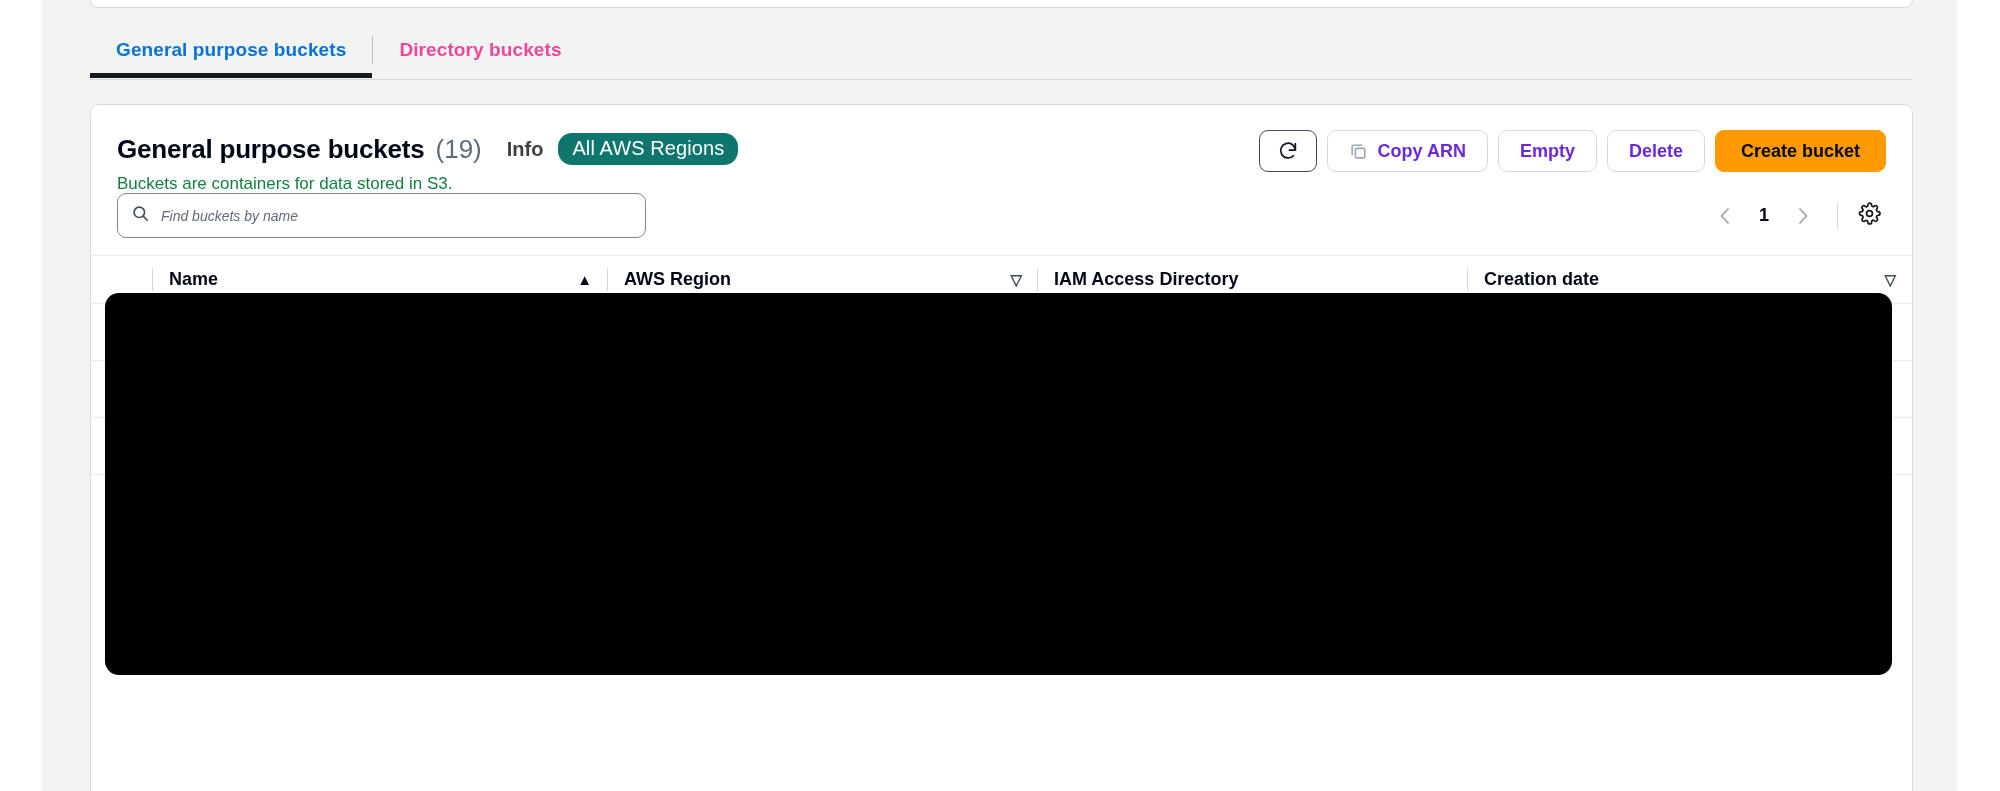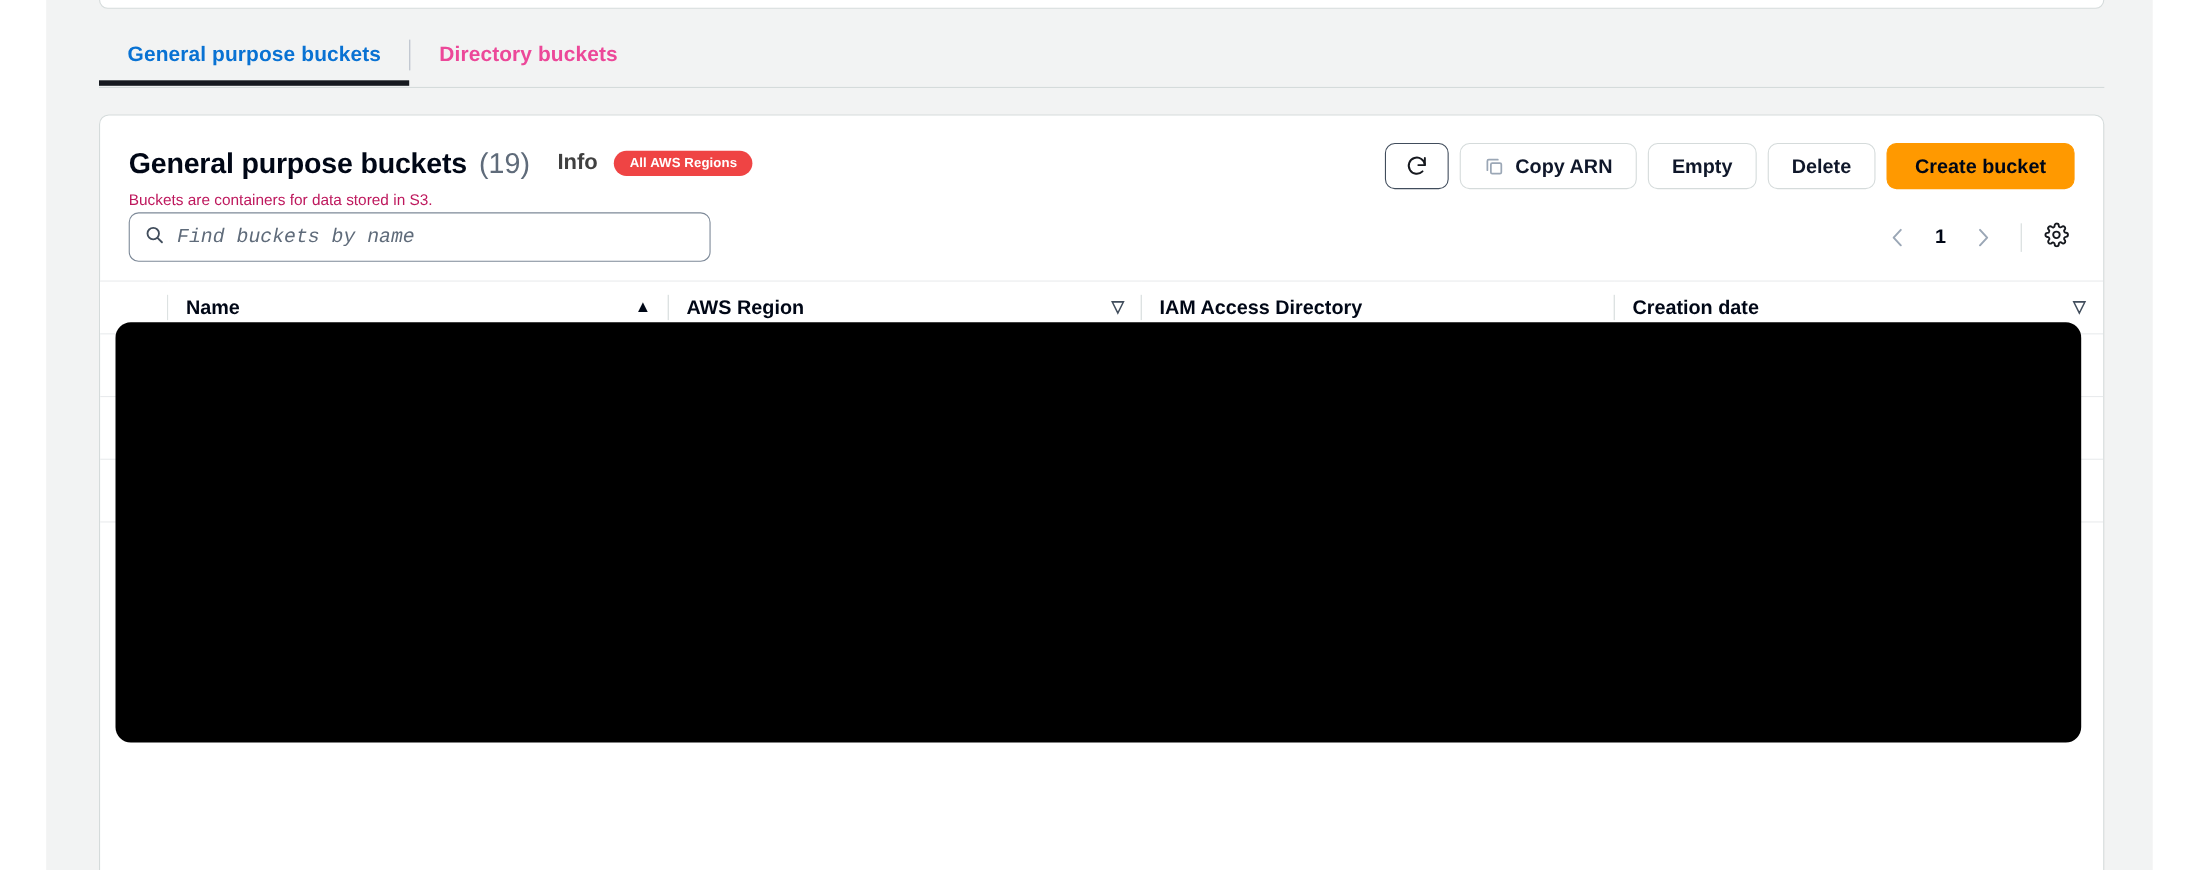--- a/index.html
+++ b/index.html
@@ -77,29 +77,29 @@
   .title {
     font-size: 26px; font-weight: bold; color: #000716;
     letter-spacing: -.2px;
   }
   .title-count { font-size: 26px; color: #5f6b7a; font-weight: normal; }
   .info-link {
     font-size: 20px; color: #404040; font-weight: bold;
     text-decoration: none; cursor: pointer; margin-left: 2px; padding-left: 12px;
   }
   .badge {
-    background: #ef4444; color: #ffffff;
+    background: #0f766e; color: #ffffff;
     border-radius: 14px; padding: 4px 14px 5px 14px;
-    font-size: 12px; font-weight: bold;
+    font-size: 20px; font-weight: normal;
     letter-spacing: .1px;
     margin-left: 4px;
   }
   .subtitle {
     margin-top: 9px;
-    font-size: 14px; color: #be185d;
+    font-size: 17px; color: #15803d;
   }
 
   
   .actions {
     position: absolute; right: 26px; top: 25px;
     display: flex; align-items: center; gap: 10px;
   }
   .btn {
     height: 42px;
     border: 1px solid #7d8998;
@@ -107,21 +107,21 @@
     background: #ffffff;
     color: #414d5c;
     font-size: 18px; font-weight: bold;
     font-family: "Liberation Sans", sans-serif;
     padding: 0 21px;
     display: flex; align-items: center; gap: 10px;
     cursor: pointer;
     white-space: nowrap;
   }
   .btn.icon-only { padding: 0; width: 58px; justify-content: center; border-color: #414d5c; }
-  .btn.disabled { color: #0f172a; border-color: #d5dbdb; cursor: default; text-align: center; }
+  .btn.disabled { color: #6d28d9; border-color: #d5dbdb; cursor: default; text-align: center; }
   .btn.primary {
     background: #ff9900; border-color: #ff9900; color: #000716;
     padding: 0 25px;
   }
   .btn svg { display: block; }
 
   
   .filter-row {
     position: relative;
     padding: 0 26px;
@@ -132,24 +132,24 @@
     width: 529px; height: 45px;
     border: 1px solid #7d8998;
     border-radius: 9px;
     background: #ffffff;
     display: flex; align-items: center;
     padding: 0 13px;
     gap: 11px;
   }
   .search-box input {
     border: none; outline: none;
-    font-size: 18px;
+    font-size: 14px;
     font-style: italic;
     color: #5f6b7a;
-    font-family: Liberation Mono, monospace;
+    font-family: Liberation Sans, sans-serif;
     background: transparent;
     width: 100%;
   }
   .search-box input::placeholder { color: #5f6b7a; font-style: italic; opacity: 1; }
 
   .pager {
     position: absolute; right: 26px; top: 0;
     display: flex; align-items: center; gap: 4px; height: 45px;
   }
   .pager-btn {

